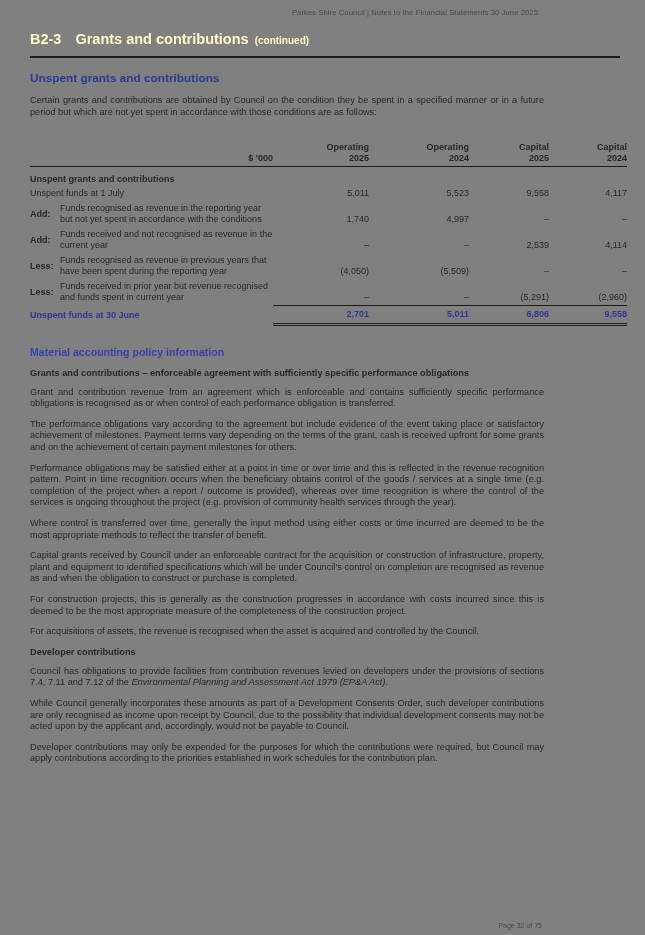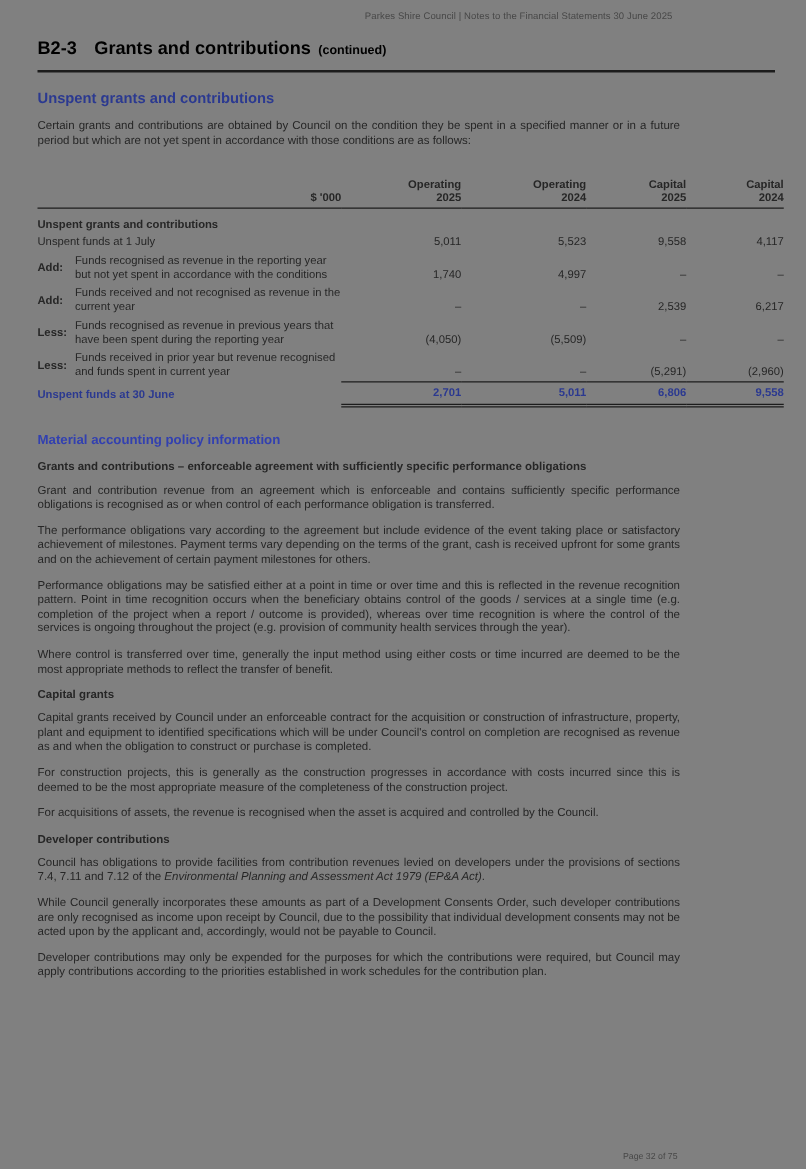--- a/index.html
+++ b/index.html
@@ -15,21 +15,21 @@
     width:562px;height:935px;
     padding:8px 18px 6px 30px;
     display:flex;flex-direction:column;
   }
   .doc-header{
     font-size:7.6px;color:#474747;text-align:right;
     padding-right:6px;margin-bottom:14px;letter-spacing:.1px;
   }
   .note-title{
     display:flex;align-items:baseline;gap:14px;
-    color:#000000;font-weight:bold;
+    color:#fef9c3;font-weight:bold;
   }
   .note-code{font-size:14.5px;}
   .note-name{font-size:14.5px;}
   .note-continued{font-size:10px;margin-left:-8px;}
   .title-rule{
     border:none;border-top:2px solid #1c1c1c;
     margin:9px 0 13px 0;width:590px;
   }
   .sec-heading{
     color:#2b3990;font-weight:bold;font-size:11.8px;margin:0 0 10px 0;
@@ -157,21 +157,21 @@
       <tr>
         <td class="lbl">
           <div class="lblwrap">
             <span class="pfx">Add:</span>
             <span class="txt">Funds received and not recognised as revenue in the current year</span>
           </div>
         </td>
         <td class="num">–</td>
         <td class="num">–</td>
         <td class="num">2,539</td>
-        <td class="num">6,217</td>
+        <td class="num">4,114</td>
       </tr>
       <tr>
         <td class="lbl">
           <div class="lblwrap">
             <span class="pfx">Less:</span>
             <span class="txt">Funds recognised as revenue in previous years that have been spent during the reporting year</span>
           </div>
         </td>
         <td class="num">(4,050)</td>
         <td class="num">(5,509)</td>
@@ -201,21 +201,20 @@
   </table>
 
   <div class="policy-heading">Material accounting policy information</div>
 
   <div class="sub-heading">Grants and contributions – enforceable agreement with sufficiently specific performance obligations</div>
   <p class="body">Grant and contribution revenue from an agreement which is enforceable and contains sufficiently specific performance obligations is recognised as or when control of each performance obligation is transferred.</p>
   <p class="body">The performance obligations vary according to the agreement but include evidence of the event taking place or satisfactory achievement of milestones. Payment terms vary depending on the terms of the grant, cash is received upfront for some grants and on the achievement of certain payment milestones for others.</p>
   <p class="body">Performance obligations may be satisfied either at a point in time or over time and this is reflected in the revenue recognition pattern. Point in time recognition occurs when the beneficiary obtains control of the goods / services at a single time (e.g. completion of the project when a report / outcome is provided), whereas over time recognition is where the control of the services is ongoing throughout the project (e.g. provision of community health services through the year).</p>
   <p class="body">Where control is transferred over time, generally the input method using either costs or time incurred are deemed to be the most appropriate methods to reflect the transfer of benefit.</p>
 
-  <div class="sub-heading">Capital grants</div>
   <p class="body">Capital grants received by Council under an enforceable contract for the acquisition or construction of infrastructure, property, plant and equipment to identified specifications which will be under Council's control on completion are recognised as revenue as and when the obligation to construct or purchase is completed.</p>
   <p class="body">For construction projects, this is generally as the construction progresses in accordance with costs incurred since this is deemed to be the most appropriate measure of the completeness of the construction project.</p>
   <p class="body">For acquisitions of assets, the revenue is recognised when the asset is acquired and controlled by the Council.</p>
 
   <div class="sub-heading">Developer contributions</div>
   <p class="body"><span>Council has obligations to provide facilities from contribution revenues levied on developers under the provisions of sections 7.4, 7.11 and 7.12 of the </span><i>Environmental Planning and Assessment Act 1979 (EP&amp;A Act)</i><span>.</span></p>
   <p class="body">While Council generally incorporates these amounts as part of a Development Consents Order, such developer contributions are only recognised as income upon receipt by Council, due to the possibility that individual development consents may not be acted upon by the applicant and, accordingly, would not be payable to Council.</p>
   <p class="body">Developer contributions may only be expended for the purposes for which the contributions were required, but Council may apply contributions according to the priorities established in work schedules for the contribution plan.</p>
 
   <div class="doc-footer">Page 32 of 75</div>

